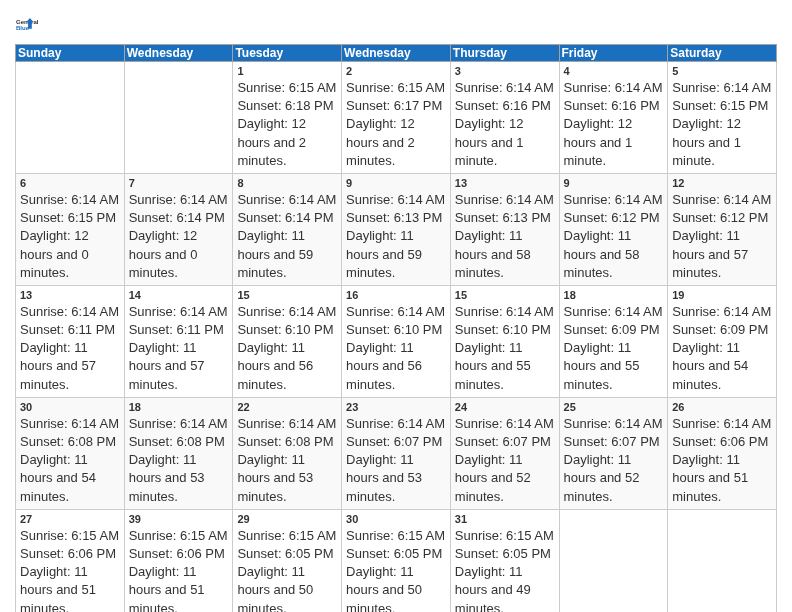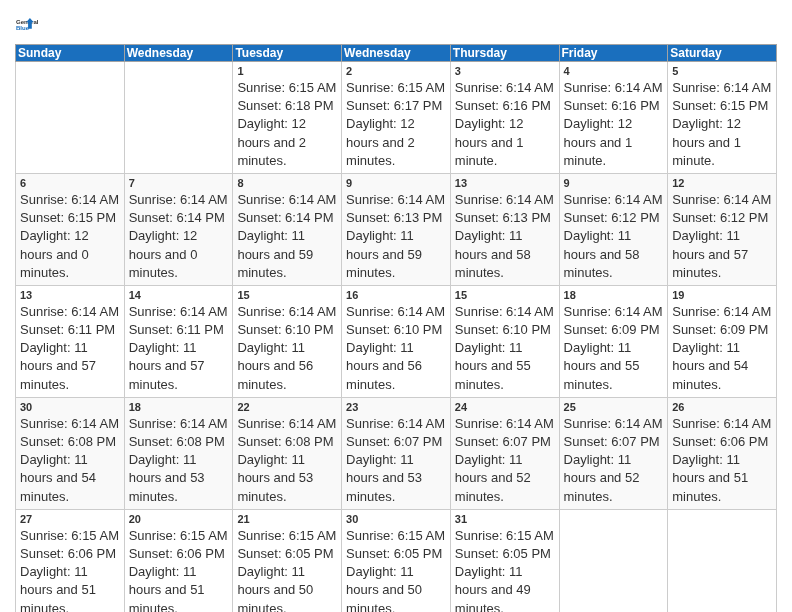--- a/index.html
+++ b/index.html
@@ -284,27 +284,27 @@
           </td>
         </tr>
         <tr>
           <td>
             <span class="day-number">27</span>
             <div class="day-info" style="white-space: pre-line;">Sunrise: 6:15 AM
 Sunset: 6:06 PM
 Daylight: 11 hours and 51 minutes.</div>
           </td>
           <td>
-            <span class="day-number">20</span>
+            <span class="day-number">39</span>
             <div class="day-info" style="white-space: pre-line;">Sunrise: 6:15 AM
 Sunset: 6:06 PM
 Daylight: 11 hours and 51 minutes.</div>
           </td>
           <td>
-            <span class="day-number">21</span>
+            <span class="day-number">29</span>
             <div class="day-info" style="white-space: pre-line;">Sunrise: 6:15 AM
 Sunset: 6:05 PM
 Daylight: 11 hours and 50 minutes.</div>
           </td>
           <td>
             <span class="day-number">30</span>
             <div class="day-info" style="white-space: pre-line;">Sunrise: 6:15 AM
 Sunset: 6:05 PM
 Daylight: 11 hours and 50 minutes.</div>
           </td>

